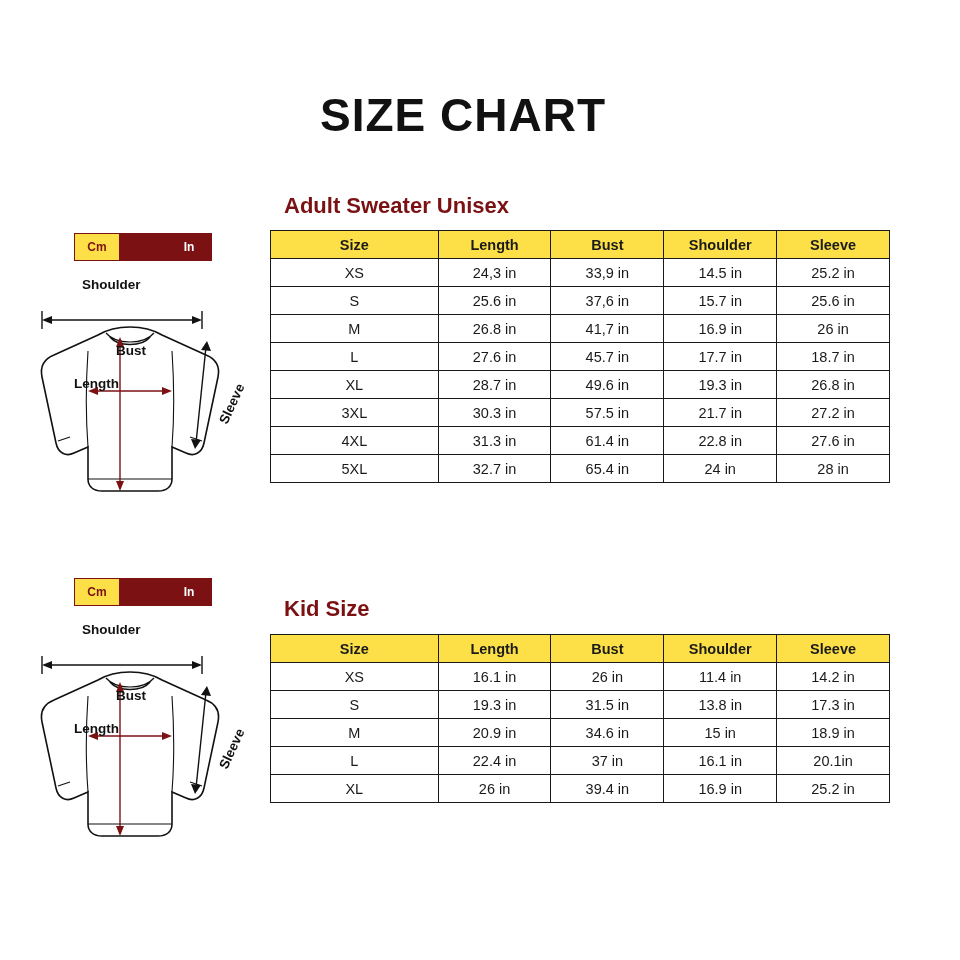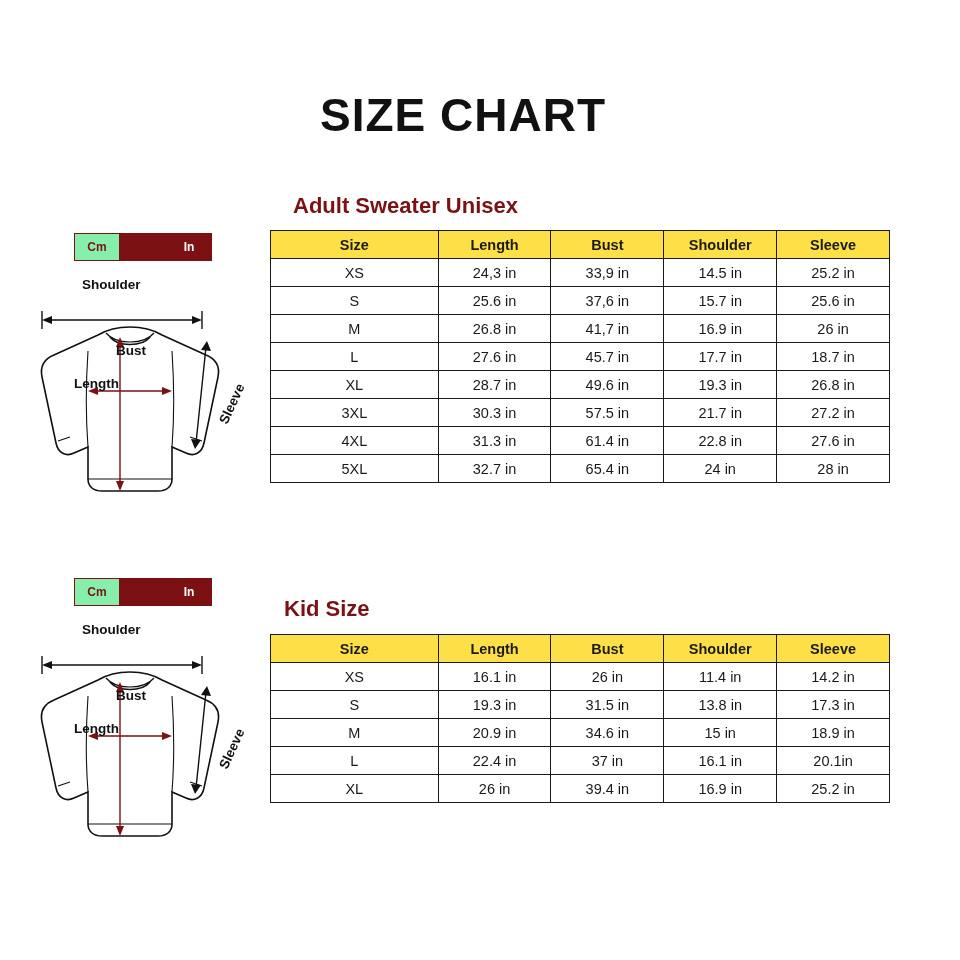--- a/index.html
+++ b/index.html
@@ -31,21 +31,21 @@
     color: #111111;
   }
 
   
   .section-heading {
     position: absolute;
     font-size: 22px;
     font-weight: bold;
     color: #7b1113;
   }
-  .section-heading.adult { left: 293px; top: 193px; }
+  .section-heading.adult { left: 284px; top: 193px; }
   .section-heading.kid   { left: 284px; top: 596px; }
 
   
   .size-table {
     position: absolute;
     border-collapse: collapse;
     font-size: 14.5px;
     color: #1a1a1a;
   }
   .size-table.adult { left: 270px; top: 230px; width: 620px; }
@@ -85,21 +85,21 @@
     font-size: 12px;
     font-weight: bold;
   }
   .illus.adult .unit-toggle { left: 54px; top: 8px; }
   .illus.kid   .unit-toggle { left: 54px; top: 8px; }
   .unit-toggle .cm {
     width: 44px;
     display: flex;
     align-items: center;
     justify-content: center;
-    background: #86efac;
+    background: #fde047;
     color: #7b1113;
   }
   .unit-toggle .in {
     width: 44px;
     display: flex;
     align-items: center;
     justify-content: center;
     background: #7b1113;
     color: #ffffff;
     padding-left: 48px;

